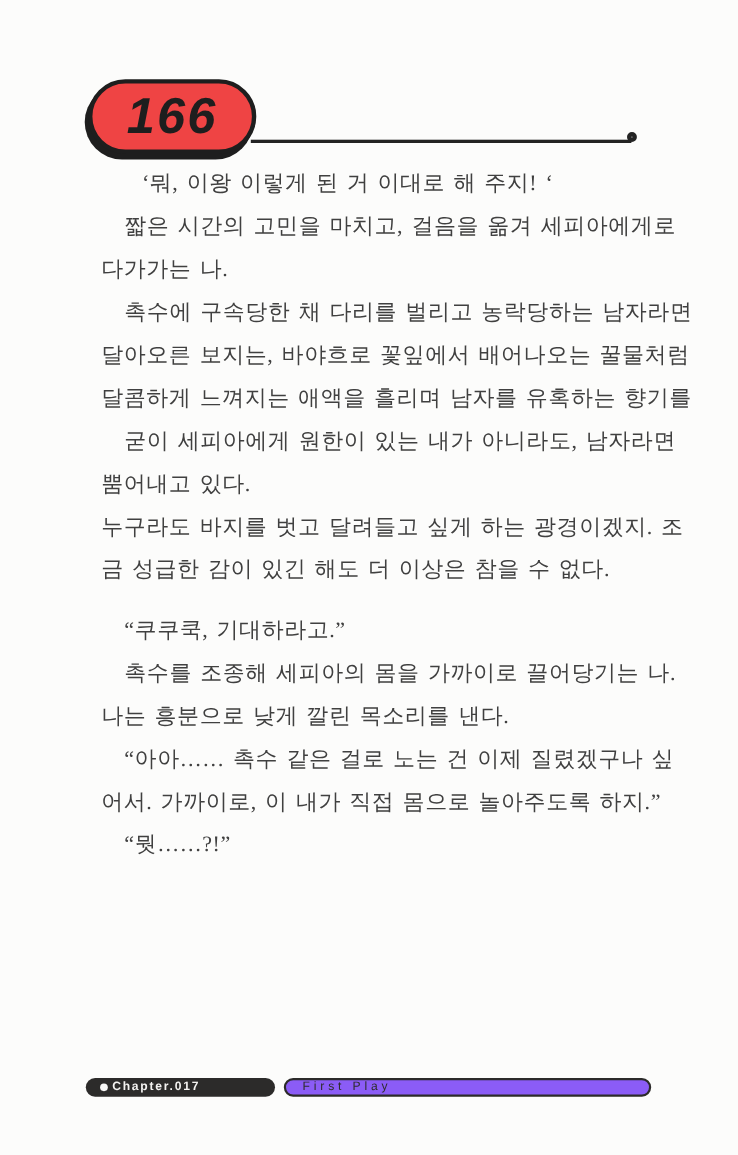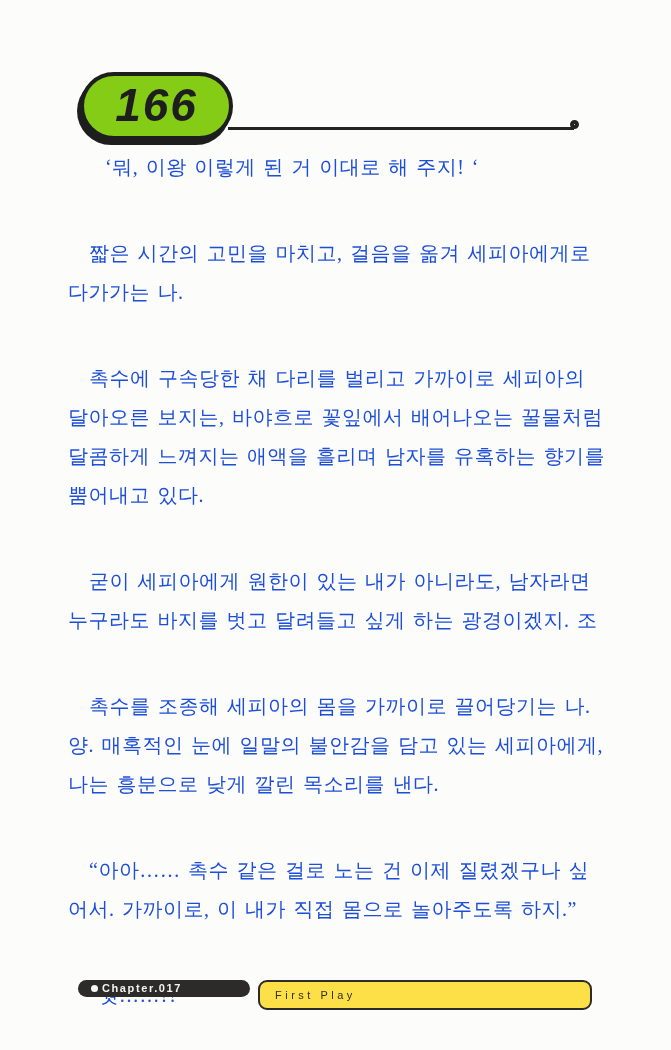--- a/index.html
+++ b/index.html
@@ -13,21 +13,21 @@
   .page {
     position: absolute; inset: 0;
     background: #fcfcfb;
   }
 
   
   .page-number-pill {
     position: absolute;
     left: 80px; top: 72px;
     width: 153px; height: 68px;
-    background: #84cc16;
+    background: #ef4444;
     border: 4px solid #1e1e1e;
     border-radius: 36px;
     box-shadow: -3px 5px 0 0 #1e1e1e;
     display: flex; align-items: center; justify-content: center;
     z-index: 2;
   }
   .page-number-pill span {
     font-family: "Liberation Sans", sans-serif;
     font-style: italic;
     font-weight: bold;
@@ -49,34 +49,34 @@
     width: 9px; height: 9px;
     border: 4px solid #232323;
     border-radius: 50%;
     background: #ffffff;
     z-index: 1;
   }
 
   
   .body-text {
     position: absolute;
-    left: 68px; top: 148px;
+    left: 92px; top: 148px;
     width: 530px;
-    color: #1d4ed8;
+    color: #404040;
   }
   .line {
     font-size: 20px;
     line-height: 39px;
     height: 39px;
     white-space: nowrap;
     letter-spacing: 0.5px;
     word-spacing: 2px;
   }
   .ind0 { padding-left: 0; }
-  .ind1 { padding-left: 21px; margin-top: 47px; }
+  .ind1 { padding-left: 21px; }
   .ind2 { padding-left: 37px; }
   .sp-sm { margin-top: 16px; }
   .sp-lg { }
 
   
   .footer-chapter-pill {
     position: absolute;
     left: 78px; top: 980px;
     width: 172px; height: 17px;
     background: #2c2b2a;
@@ -95,22 +95,22 @@
     font-size: 11px;
     font-weight: bold;
     letter-spacing: 1.6px;
     color: #f4f3f1;
     margin-left: 4px;
     line-height: 17px;
   }
   .footer-section-pill {
     position: absolute;
     left: 258px; top: 980px;
-    width: 334px; height: 30px;
-    background: #fde047;
+    width: 334px; height: 17px;
+    background: #8b5cf6;
     border: 2px solid #2c2b2a;
     border-radius: 9px;
     display: flex; align-items: center;
   }
   .footer-section-pill .section-label {
     font-family: "Liberation Sans", sans-serif;
     font-size: 11px;
     letter-spacing: 3.5px;
     color: #2e2d2c;
     margin-left: 15px;
@@ -125,28 +125,29 @@
   <div class="page-number-pill">
     <span>166</span>
   </div>
   <div class="header-rule"></div>
   <div class="header-ring"></div>
 
   <div class="body-text">
     <div class="line ind2">‘뭐, 이왕 이렇게 된 거 이대로 해 주지! ‘</div>
     <div class="line ind1">짧은 시간의 고민을 마치고, 걸음을 옮겨 세피아에게로</div>
     <div class="line ind0">다가가는 나.</div>
-    <div class="line ind1">촉수에 구속당한 채 다리를 벌리고 가까이로 세피아의</div>
+    <div class="line ind1">촉수에 구속당한 채 다리를 벌리고 농락당하는 남자라면</div>
     <div class="line ind0">달아오른 보지는, 바야흐로 꽃잎에서 배어나오는 꿀물처럼</div>
     <div class="line ind0">달콤하게 느껴지는 애액을 흘리며 남자를 유혹하는 향기를</div>
+    <div class="line ind1">굳이 세피아에게 원한이 있는 내가 아니라도, 남자라면</div>
     <div class="line ind0">뿜어내고 있다.</div>
-    <div class="line ind1">굳이 세피아에게 원한이 있는 내가 아니라도, 남자라면</div>
     <div class="line ind0">누구라도 바지를 벗고 달려들고 싶게 하는 광경이겠지. 조</div>
+    <div class="line ind0">금 성급한 감이 있긴 해도 더 이상은 참을 수 없다.</div>
+    <div class="line ind1 sp-sm">“쿠쿠쿡, 기대하라고.”</div>
     <div class="line ind1 sp-lg">촉수를 조종해 세피아의 몸을 가까이로 끌어당기는 나.</div>
-    <div class="line ind0">양. 매혹적인 눈에 일말의 불안감을 담고 있는 세피아에게,</div>
     <div class="line ind0">나는 흥분으로 낮게 깔린 목소리를 낸다.</div>
     <div class="line ind1">“아아…… 촉수 같은 걸로 노는 건 이제 질렸겠구나 싶</div>
     <div class="line ind0">어서. 가까이로, 이 내가 직접 몸으로 놀아주도록 하지.”</div>
     <div class="line ind1">“뭣……?!”</div>
   </div>
 
   <div class="footer-chapter-pill">
     <span class="dot"></span>
     <span class="chapter-label">Chapter.017</span>
   </div>

